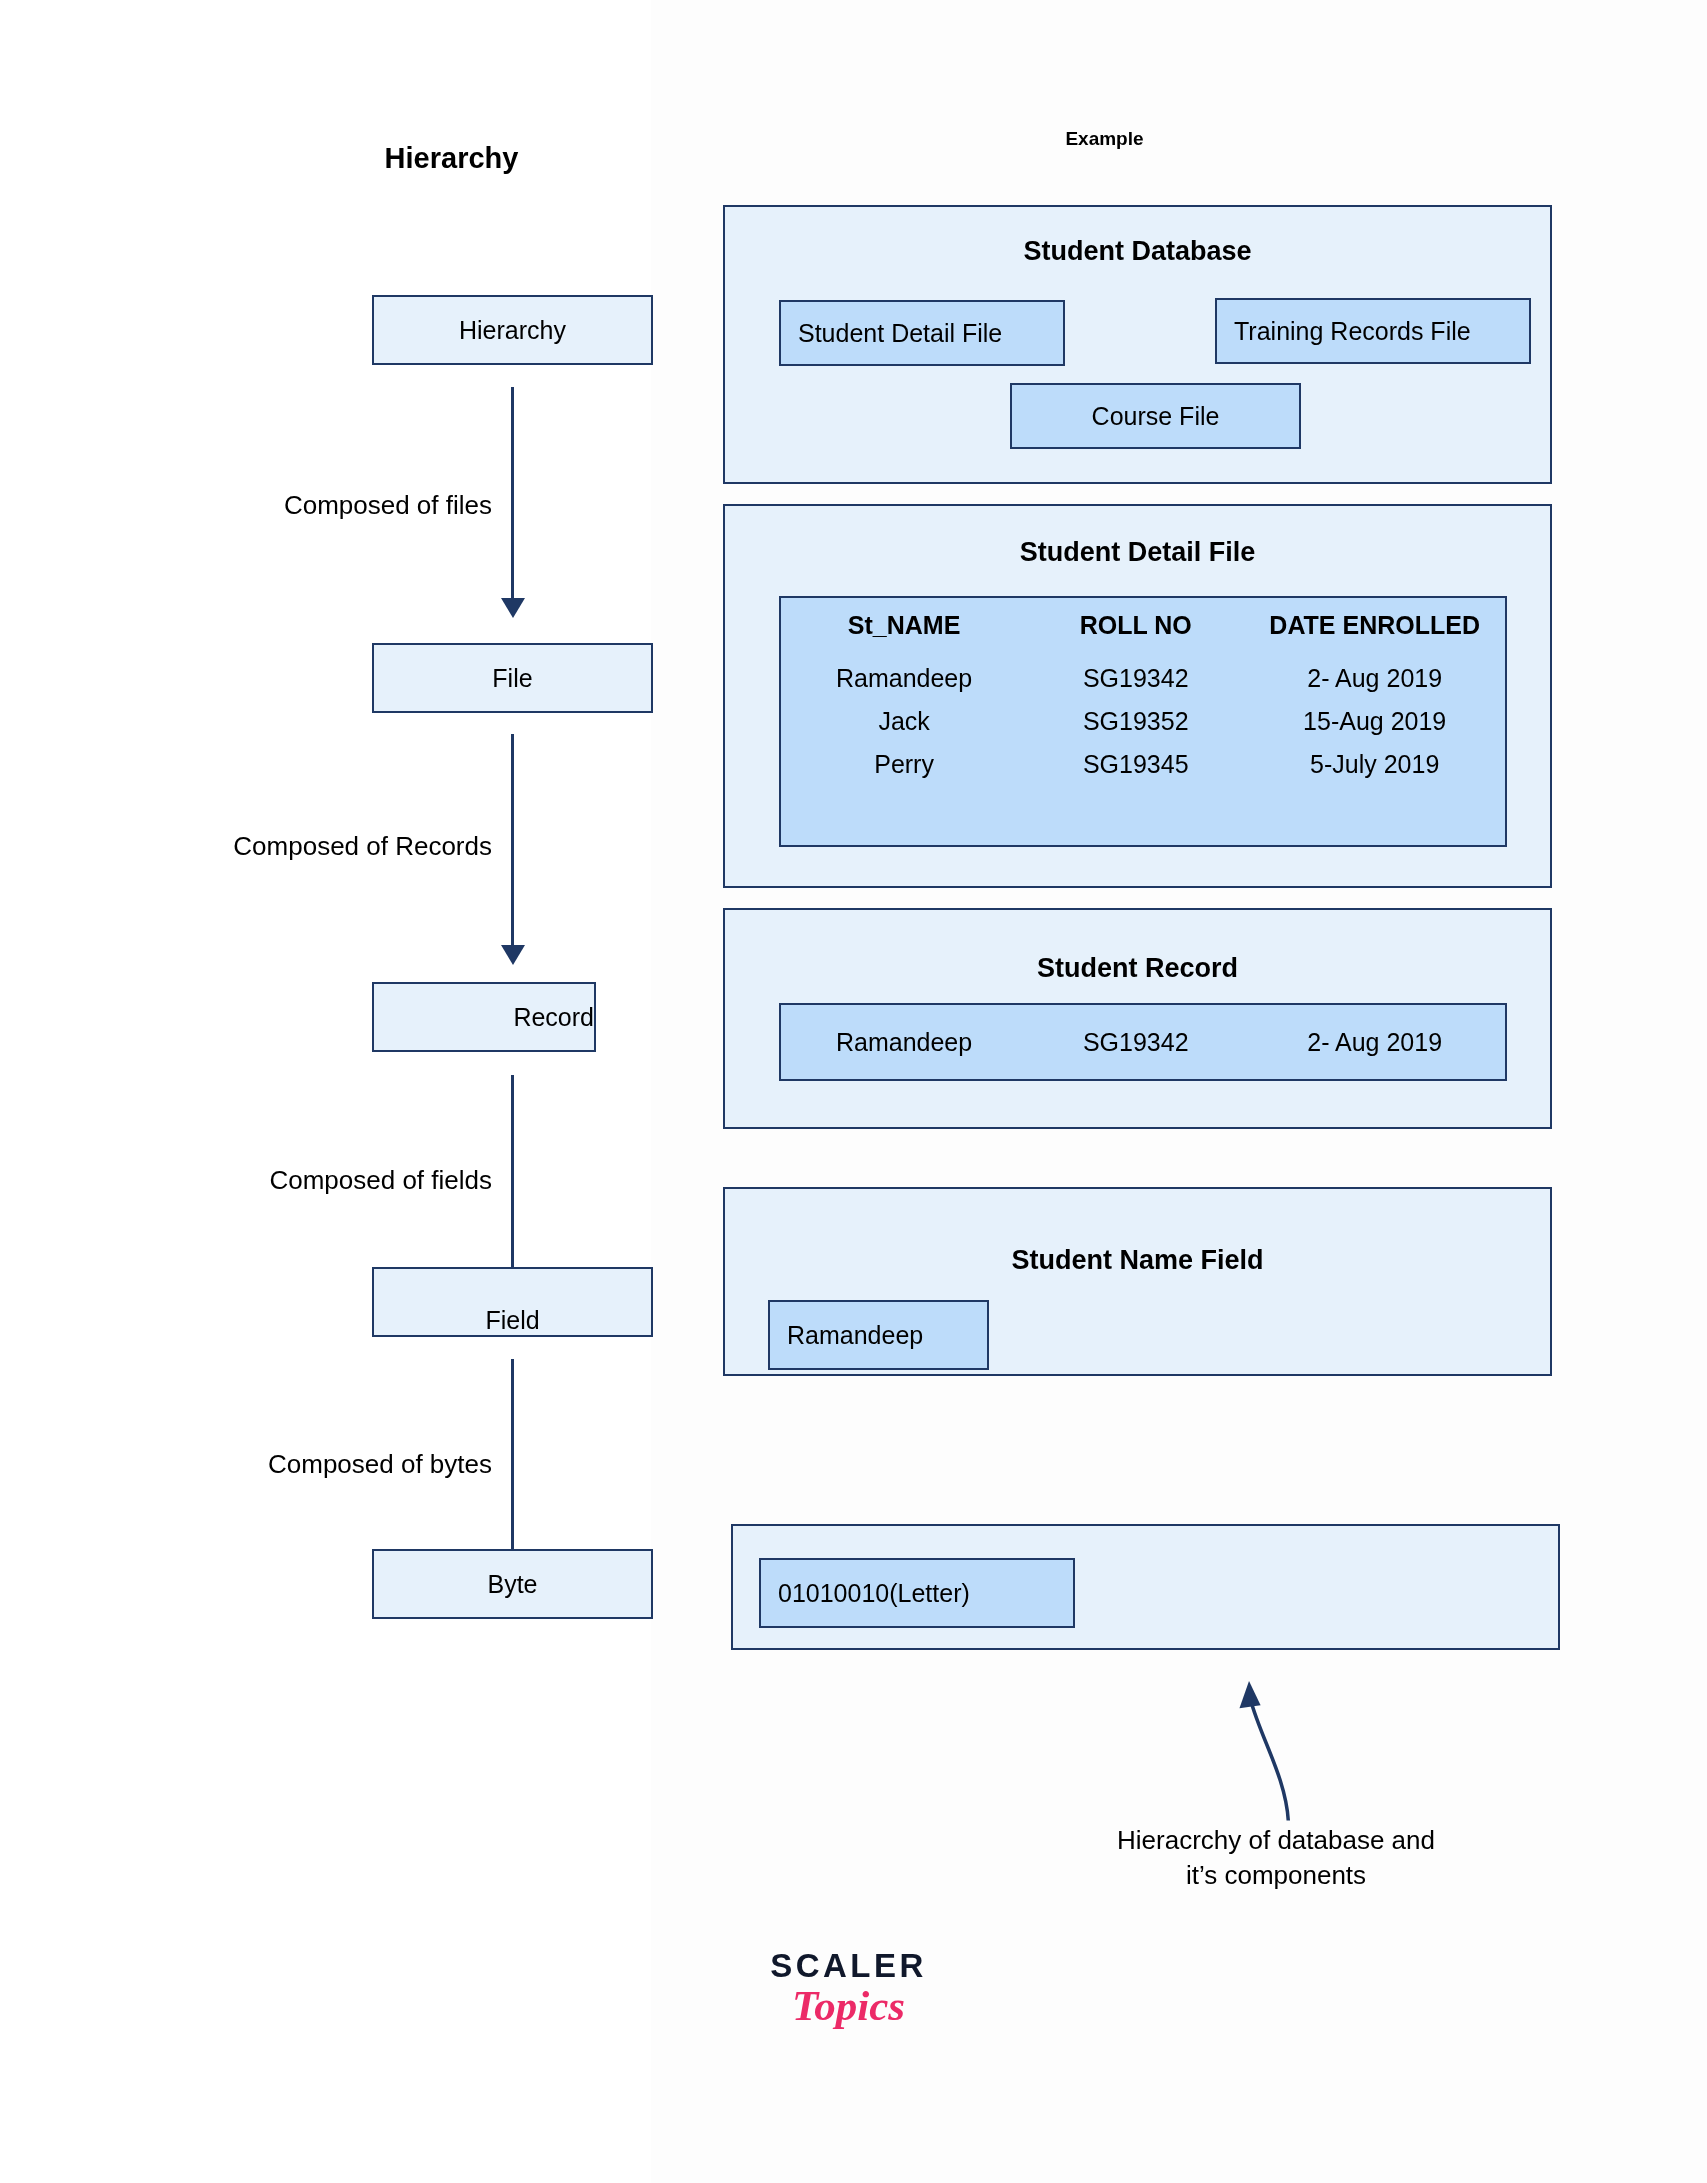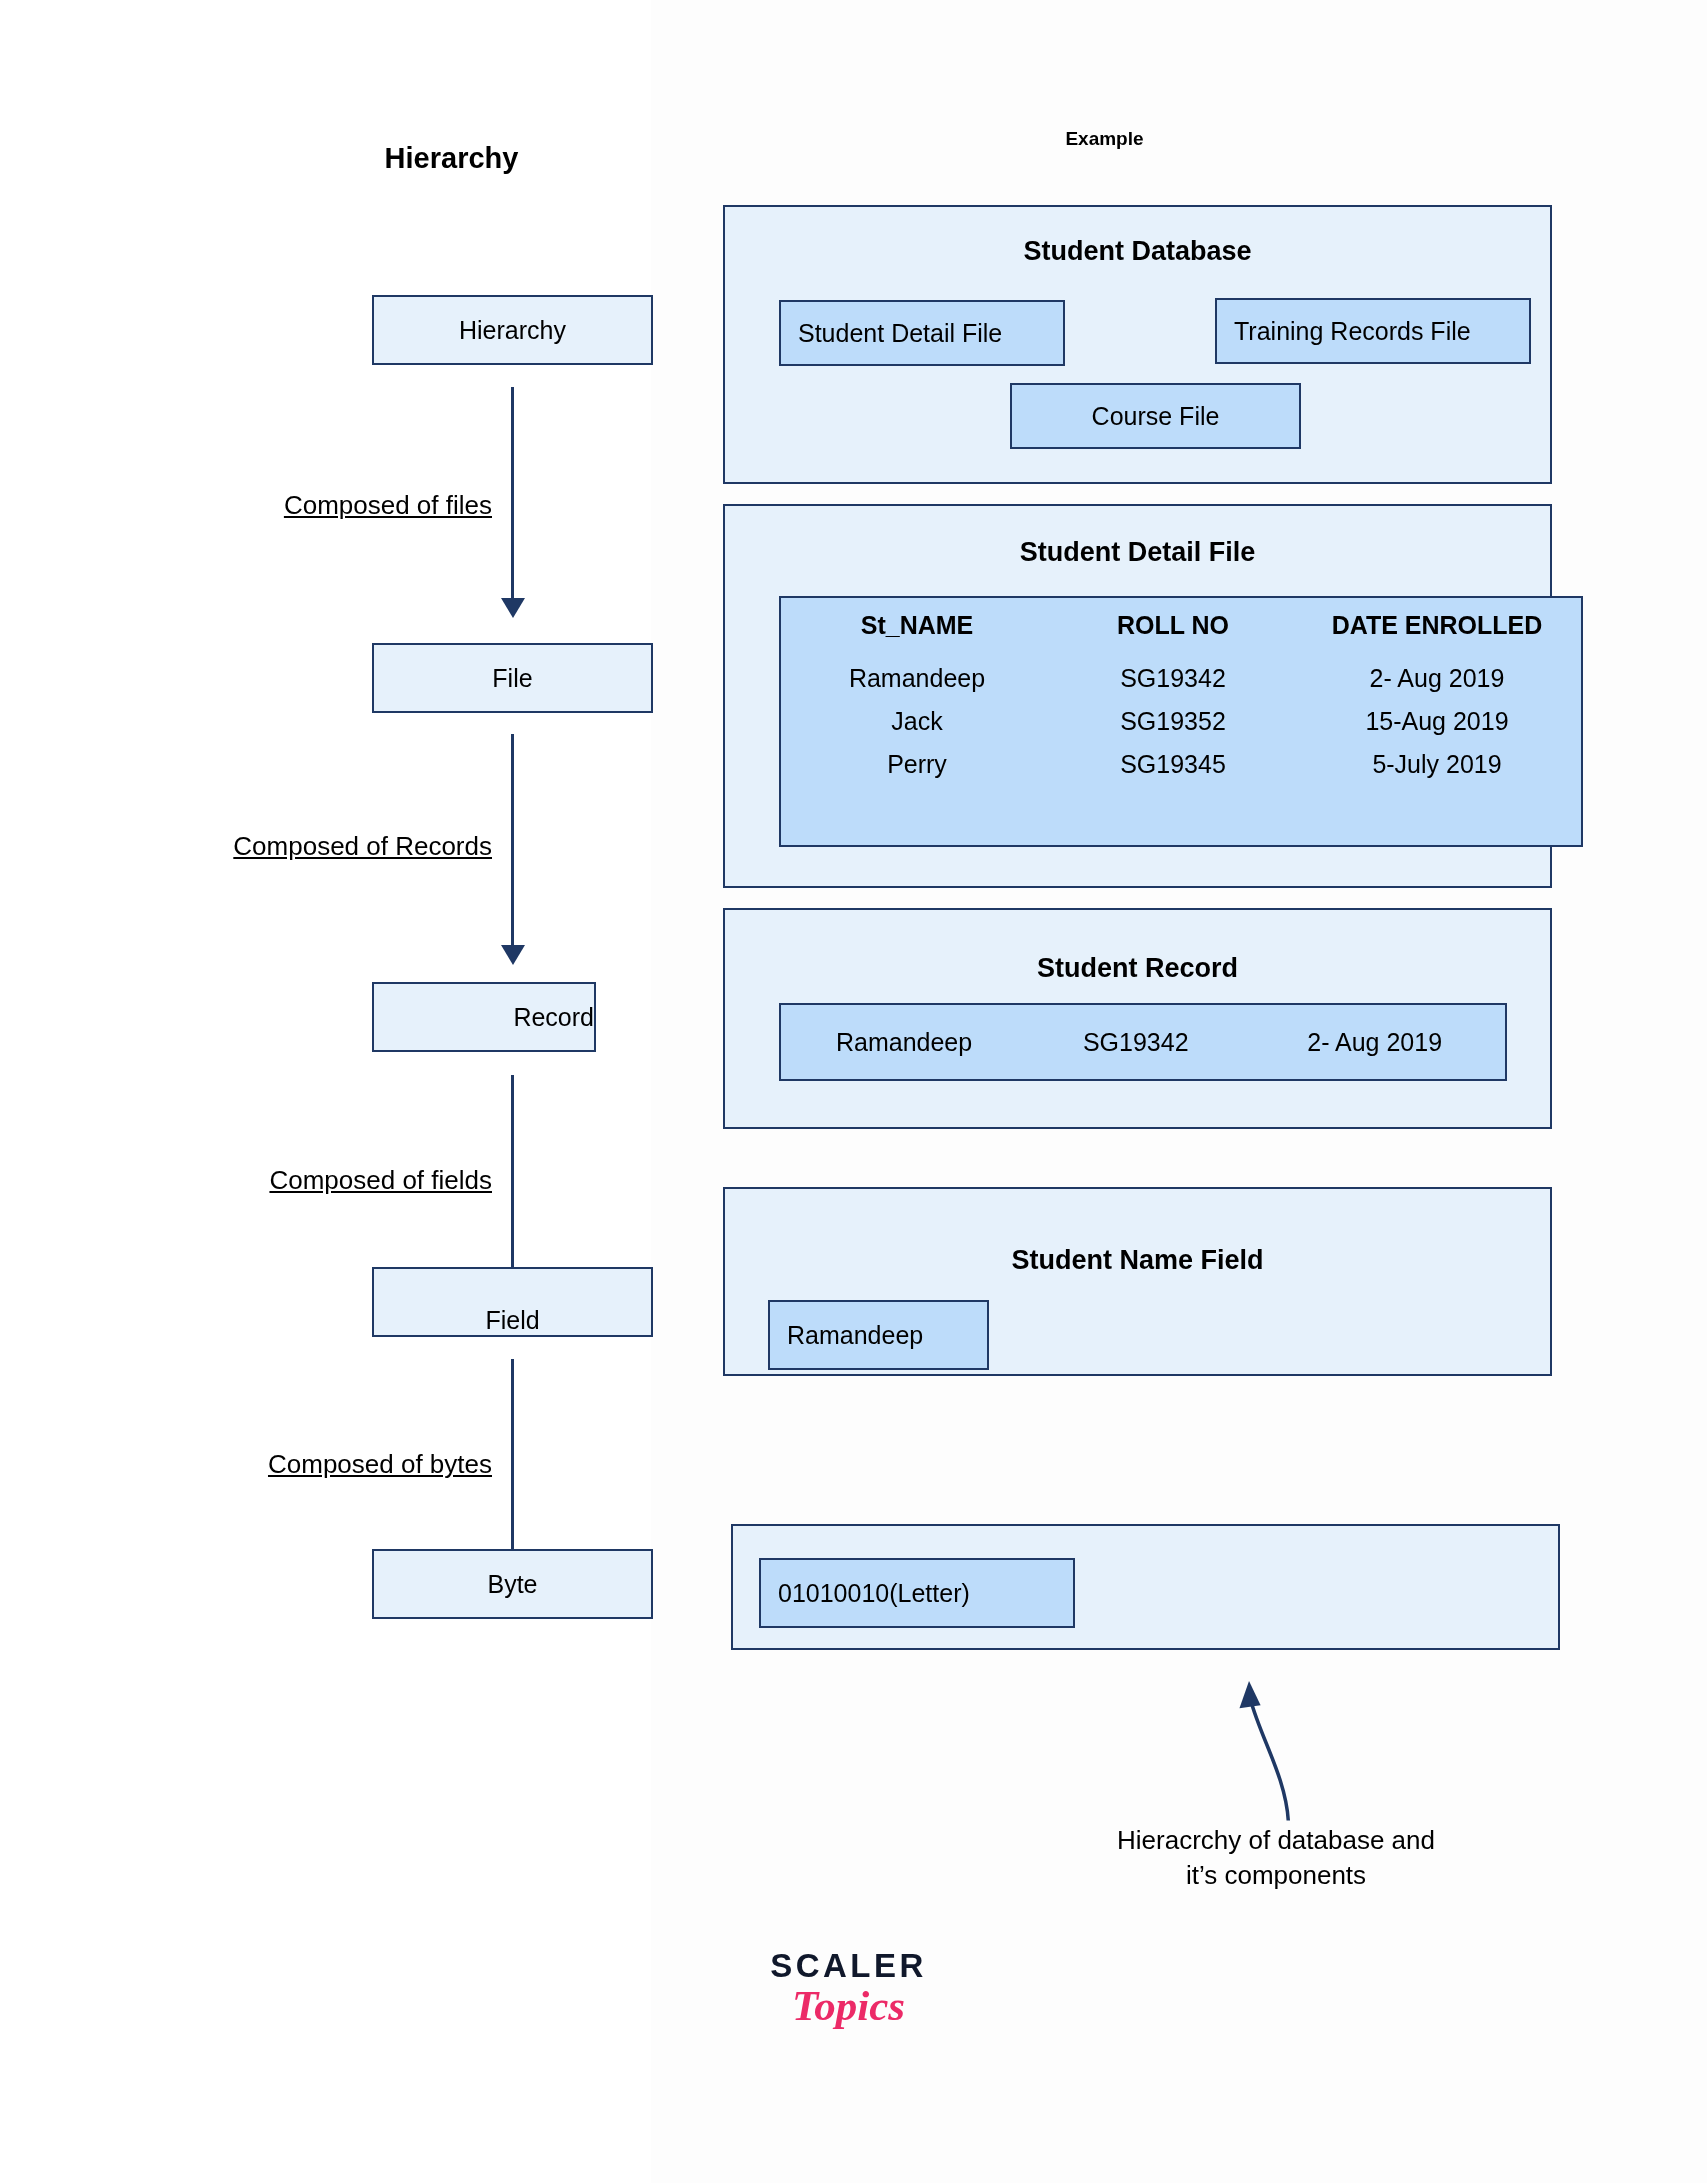--- a/index.html
+++ b/index.html
@@ -44,21 +44,21 @@
     position:absolute;left:0;top:0;width:3px;background:#1f3864;
   }
   .arrow .head{
     position:absolute;left:-10.5px;width:0;height:0;
     border-left:12px solid transparent;
     border-right:12px solid transparent;
     border-top:20px solid #1f3864;
   }
   .arrow-label{
     position:absolute;
-    font-size:26px;color:#000;text-align:right;white-space:nowrap;text-decoration:underline;
+    font-size:26px;color:#000;text-align:right;white-space:nowrap;
   }
 
   
   .ex-panel{
     position:absolute;
     background:#e6f1fb;
     border:2.5px solid #1f3864;
     box-sizing:border-box;
   }
   .ex-title{
@@ -191,21 +191,21 @@
     <div class="chip left-align" style="left:490px;top:91px;width:316px;height:66px;">
       <span>Training Records File</span>
     </div>
     <div class="chip" style="left:285px;top:176px;width:291px;height:66px;">
       <span>Course File</span>
     </div>
   </div>
 
   <div class="ex-panel" style="left:723px;top:504px;width:829px;height:384px;">
     <div class="ex-title" style="top:31px;">Student Detail File</div>
-    <div class="tbl" style="left:54px;top:90px;width:804px;height:251px;">
+    <div class="tbl" style="left:54px;top:90px;width:728px;height:251px;">
       <table>
         <thead>
           <tr>
             <th class="c0">St_NAME</th>
             <th class="c1">ROLL NO</th>
             <th class="c2">DATE ENROLLED</th>
           </tr>
         </thead>
         <tbody>
           <tr>

